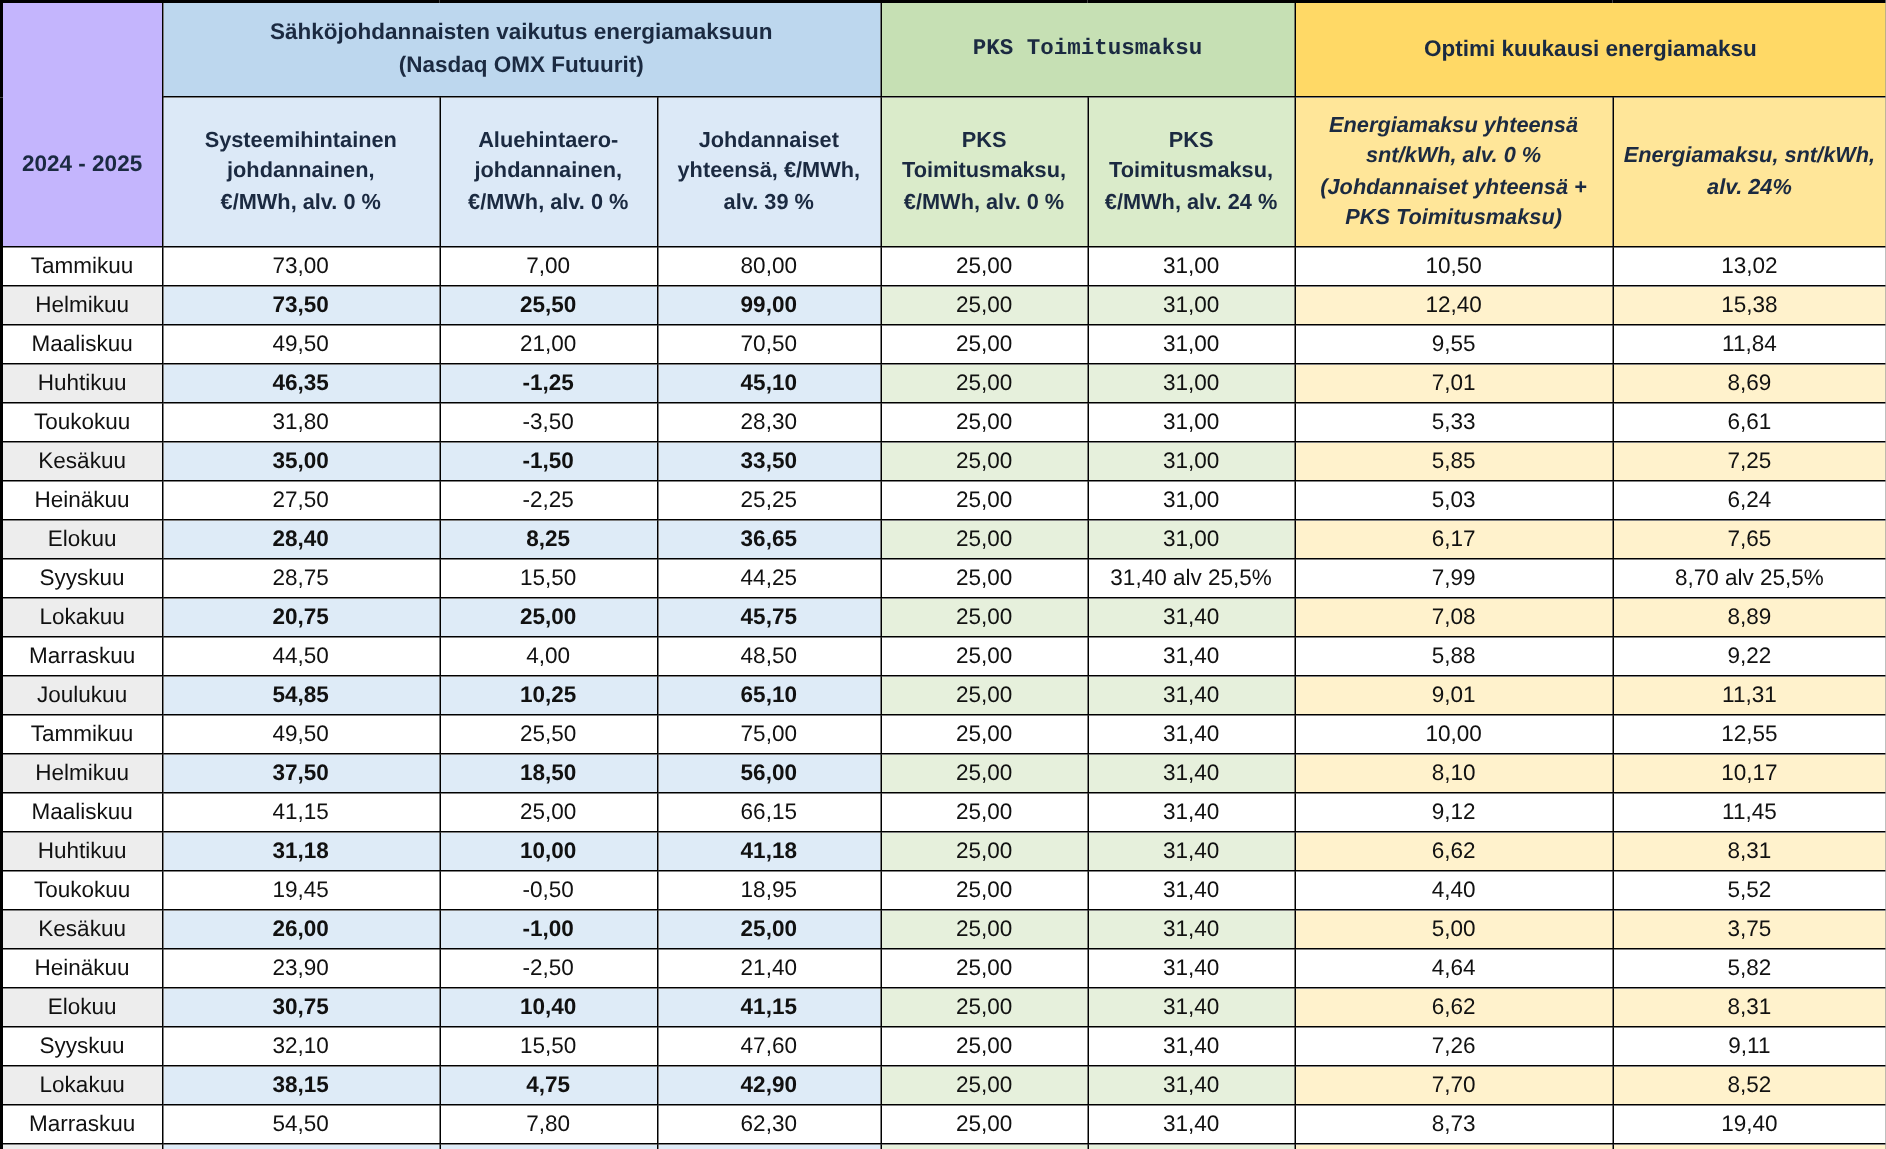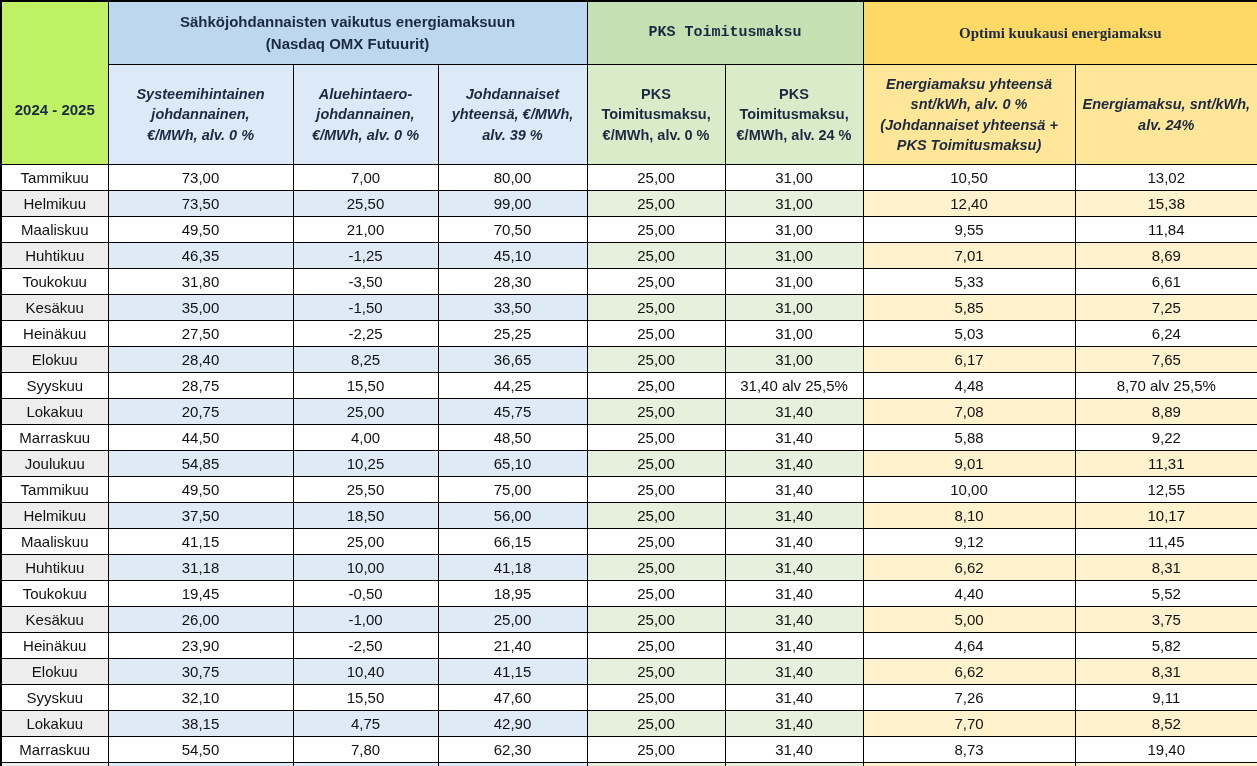--- a/index.html
+++ b/index.html
@@ -31,37 +31,37 @@
     overflow:hidden;
   }
   #grid thead th{
     font-weight:700;
     text-align:center;
     vertical-align:middle;
     white-space:pre-line;
     color:var(--header-text);
   }
   .group-row th{height:60px;font-size:15px;line-height:1.5;}
-  .period-cell{background:#bef264;padding-top:56px;font-size:15px;}
+  .period-cell{background:#c4b5fd;padding-top:56px;font-size:15px;}
   th.grp.blue{background:var(--blue-header);}
   th.grp.green{background:var(--green-header);font-family:Liberation Mono, monospace;}
-  th.grp.yellow{background:var(--yellow-header);font-family:Liberation Serif, serif;}
+  th.grp.yellow{background:var(--yellow-header);}
   .colhead-row th{height:99px;font-size:14.5px;line-height:1.4;padding:0 4px;}
-  th.colhead.blue{background:var(--blue-sub);font-style:italic;}
+  th.colhead.blue{background:var(--blue-sub);}
   th.colhead.green{background:var(--green-sub);}
   th.colhead.yellow{background:var(--yellow-sub);font-style:italic;}
   #grid tbody td{
     height:23px;
     font-size:15px;
     text-align:center;
     vertical-align:middle;
     background:#ffffff;
   }
   #grid tbody tr.alt td.month{background:var(--gray-tint);}
-  #grid tbody tr.alt td.blue{background:var(--blue-tint);}
+  #grid tbody tr.alt td.blue{background:var(--blue-tint);font-weight:bold;}
   #grid tbody tr.alt td.green{background:var(--green-tint);}
   #grid tbody tr.alt td.yellow{background:var(--yellow-tint);}
 </style>
 </head>
 <body>
 
 <table id="grid">
   <colgroup>
     <col style="width:107px">
     <col style="width:185px">
@@ -185,21 +185,21 @@
         <td class="yellow">6,17</td>
         <td class="yellow">7,65</td>
       </tr>
       <tr>
         <td class="month">Syyskuu</td>
         <td class="blue">28,75</td>
         <td class="blue">15,50</td>
         <td class="blue">44,25</td>
         <td class="green">25,00</td>
         <td class="green">31,40 alv 25,5%</td>
-        <td class="yellow">4,48</td>
+        <td class="yellow">7,99</td>
         <td class="yellow">8,70 alv 25,5%</td>
       </tr>
       <tr class="alt">
         <td class="month">Lokakuu</td>
         <td class="blue">20,75</td>
         <td class="blue">25,00</td>
         <td class="blue">45,75</td>
         <td class="green">25,00</td>
         <td class="green">31,40</td>
         <td class="yellow">7,08</td>

